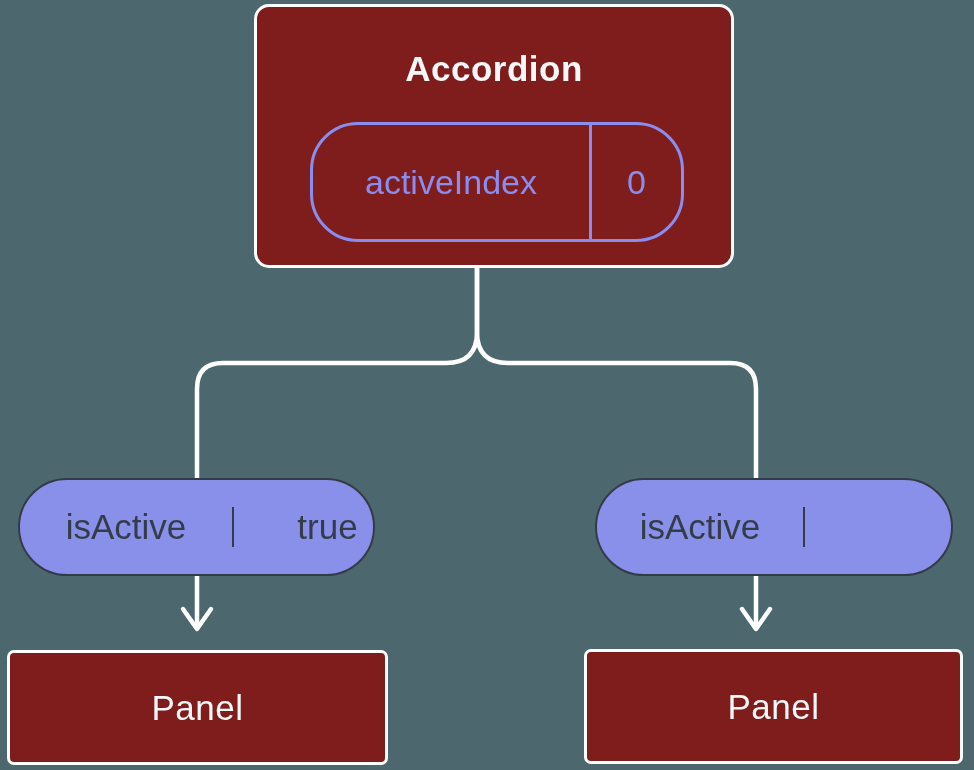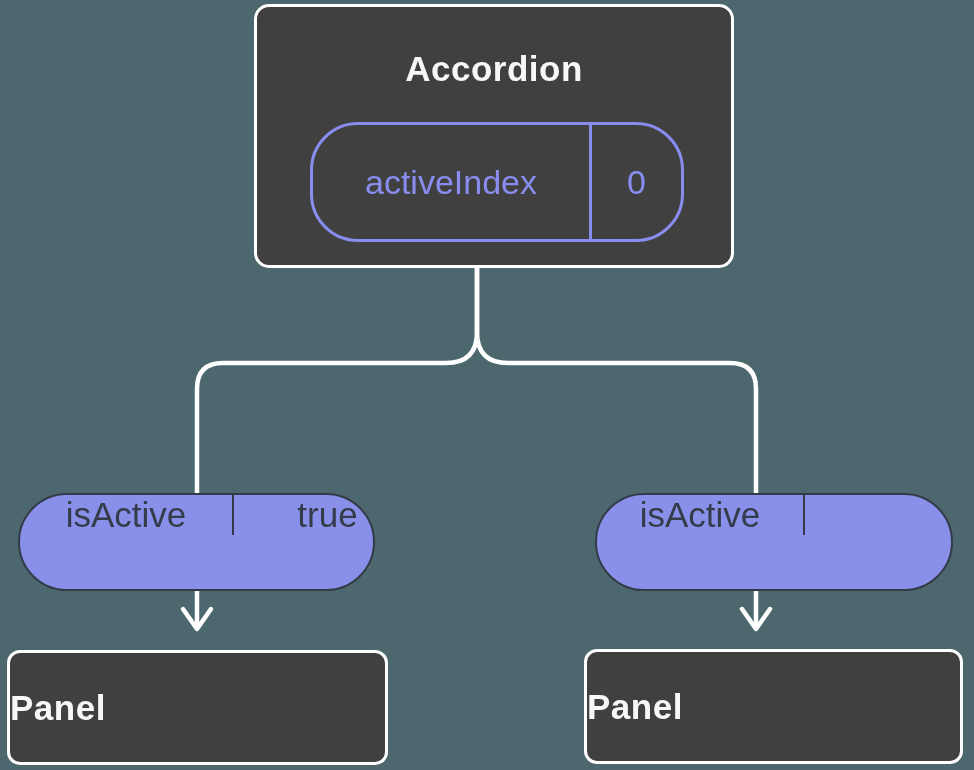--- a/index.html
+++ b/index.html
@@ -26,21 +26,21 @@
   .conn {
     fill: none;
     stroke: #FFFFFF;
     stroke-width: 4.5;
     stroke-linecap: round;
     stroke-linejoin: round;
   }
   .node {
     position: absolute;
     box-sizing: border-box;
-    background: #404040;
+    background: #7f1d1d;
     border: 3px solid #FFFFFF;
     z-index: 2;
   }
   .node.root {
     left: 254px;
     top: 4px;
     width: 480px;
     height: 264px;
     border-radius: 15px;
   }
@@ -74,27 +74,27 @@
   .state-pill .state-name {
     flex: 1;
     border-right: 3px solid #8A8DF0;
   }
   .state-pill .state-value {
     width: 89px;
   }
   .prop-pill {
     position: absolute;
     box-sizing: border-box;
-    top: 493px;
+    top: 478px;
     height: 98px;
     background: #8990EA;
     border: 2px solid #343B48;
     border-radius: 49px;
     display: flex;
-    align-items: flex-start;
+    align-items: center;
     color: #353C49;
     font-size: 35px;
     z-index: 2;
   }
   .prop-pill .cell {
     display: flex;
     align-items: center;
     justify-content: center;
   }
   .prop-pill .prop-name {
@@ -108,25 +108,26 @@
     left: 18px;
     width: 357px;
   }
   .prop-pill.left .prop-name { width: 212px; }
   .prop-pill.right {
     left: 595px;
     width: 358px;
   }
   .prop-pill.right .prop-name { width: 206px; }
   .node.panel {
-    border-radius: 13px;
+    border-radius: 7px;
     display: flex;
     align-items: center;
+    justify-content: center;
     font-size: 35px;
-    font-weight: 700;
+    font-weight: 400;
     letter-spacing: 0.5px;
     color: #F6F7F9;
   }
   .node.panel.left {
     left: 7px;
     top: 650px;
     width: 381px;
     height: 115px;
   }
   .node.panel.right {

